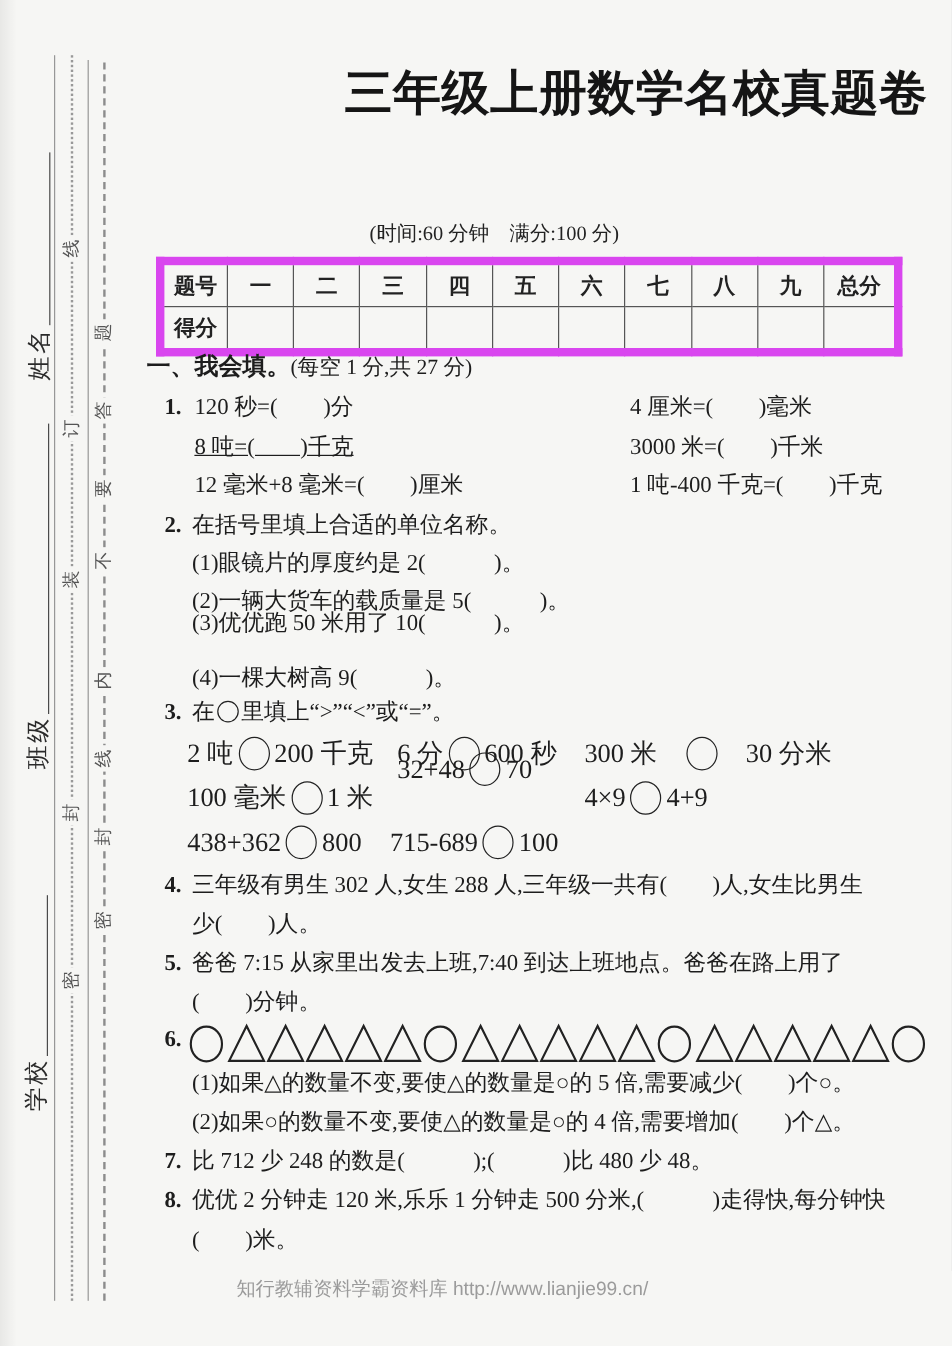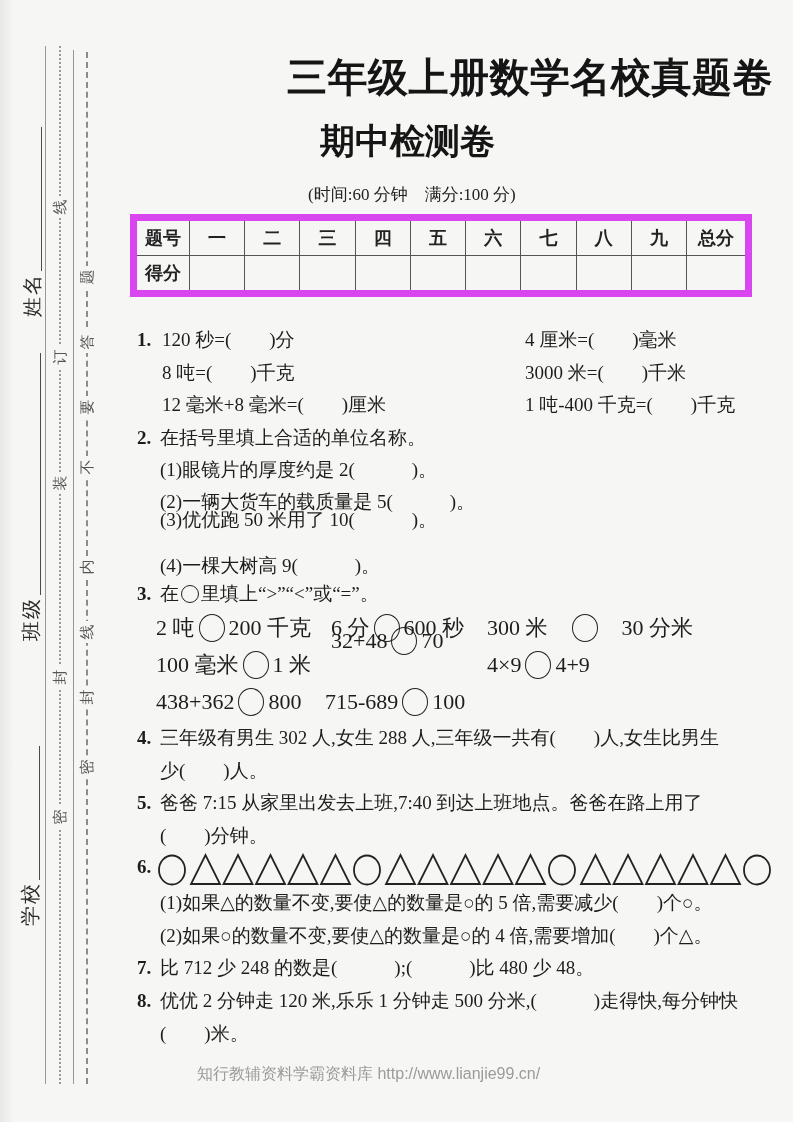--- a/index.html
+++ b/index.html
@@ -99,21 +99,20 @@
   <div class="vfield" style="left:19px;top:641px;width:288px;">
     <span class="vlabel">班级</span>
     <span class="uline"></span>
   </div>
   <div class="vfield" style="left:18px;top:926px;width:180px;">
     <span class="vlabel">学校</span>
     <span class="uline"></span>
   </div>
 
   <div id="title" class="abs">三年级上册数学名校真题卷</div>
-  <div id="subtitle" class="abs">期中检测卷</div>
   <div id="examinfo" class="abs">(时间:60 分钟　满分:100 分)</div>
 
   <table id="scoretable">
     <colgroup>
       <col style="width:56px">
         <col>
         <col>
         <col>
         <col>
         <col>
@@ -146,26 +145,29 @@
       <td></td>
       <td></td>
       <td></td>
       <td></td>
       <td></td>
       <td></td>
     </tr>
   </tbody>
     </table>
 
+  <div class="t" style="left:122px;top:294px;">
+    <span id="sec1-head">一、我会填。</span><span id="sec1-note">(每空 1 分,共 27 分)</span>
+  </div>
 
   <div>
     <span class="t qnum" style="left:137px;top:328px;">1.</span>
     <span class="t" style="left:162px;top:328px;">120 秒=(　　)分</span>
     <span class="t" style="left:525px;top:328px;">4 厘米=(　　)毫米</span>
-    <span class="t" style="left:162px;top:361px;">8 吨=(　　)千克</span>
+    <span class="t" style="left:162px;top:361px;text-decoration:underline;">8 吨=(　　)千克</span>
     <span class="t" style="left:525px;top:361px;">3000 米=(　　)千米</span>
     <span class="t" style="left:162px;top:393px;">12 毫米+8 毫米=(　　)厘米</span>
     <span class="t" style="left:525px;top:393px;">1 吨-400 千克=(　　)千克</span>
   </div>
 
   <div>
     <span class="t qnum" style="left:137px;top:426px;">2.</span>
     <span class="t" style="left:160px;top:426px;">在括号里填上合适的单位名称。</span>
     <span class="t" style="left:160px;top:458px;">(1)眼镜片的厚度约是 2(　　　)。</span>
     <span class="t" style="left:160px;top:490px;">(2)一辆大货车的载质量是 5(　　　)。</span>

